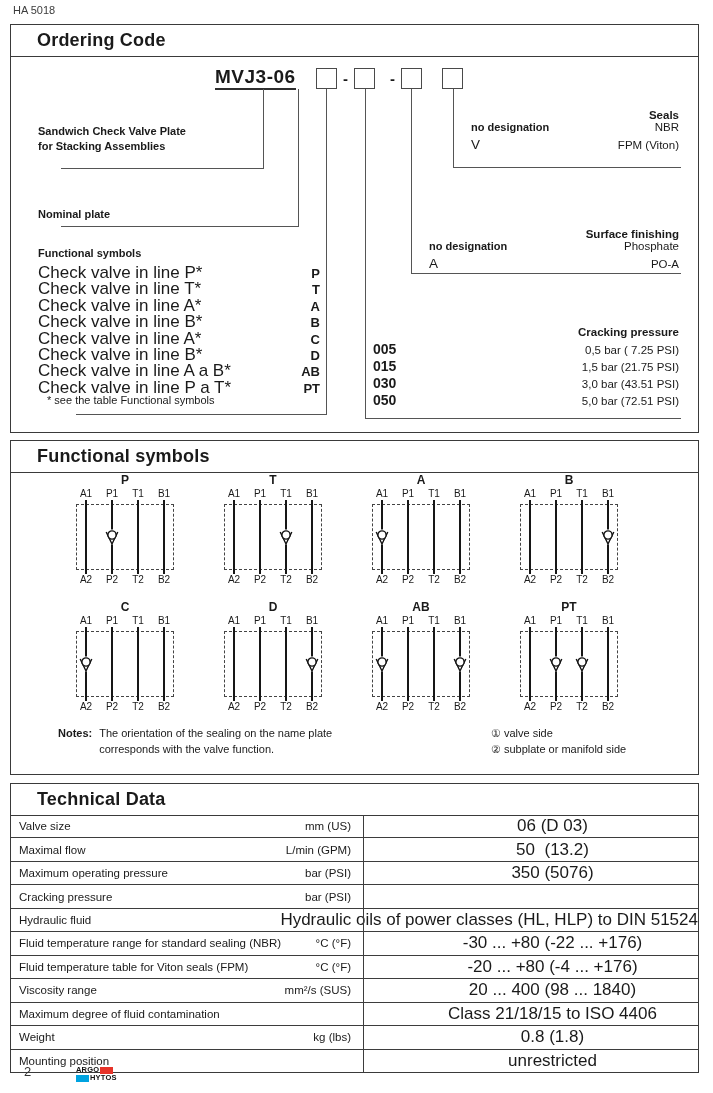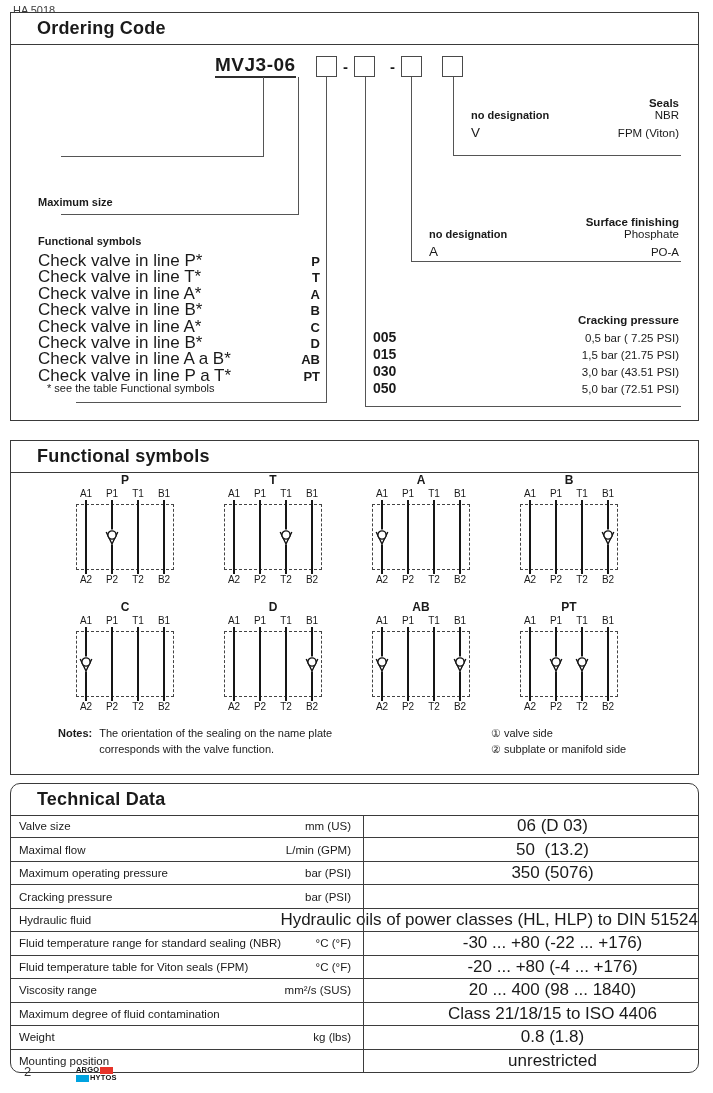--- a/index.html
+++ b/index.html
@@ -5,23 +5,23 @@
   html,body{margin:0;padding:0;background:#fff;}
   .page{position:relative;width:713px;height:1093px;background:#fff;
         font-family:"Liberation Sans", sans-serif;color:#1a1a1a;overflow:hidden;}
   .doc-code{position:absolute;left:13px;top:4px;font-size:11px;color:#3c3c3c;}
 
   
   .panel{position:absolute;left:10px;width:689px;border:1.6px solid #3a3a3a;background:#fff;box-sizing:border-box;}
   .panel-titlebar{border-bottom:1.4px solid #3a3a3a;}
   .panel-title{font-size:18px;font-weight:bold;padding:5px 0 5px 26px;letter-spacing:.2px;}
 
-  #sec-ordering{top:12px;height:409px;}
+  #sec-ordering{top:24px;height:409px;}
   #sec-symbols{top:440px;height:335px;}
-  #sec-technical{top:783px;height:290px;border-radius:10px;}
+  #sec-technical{top:783px;height:290px;}
 
   .abs{position:absolute;}
 
   
   .code-area{position:absolute;inset:0;}
   .model{position:absolute;left:204px;top:42px;font-size:19px;font-weight:bold;letter-spacing:.5px;
          line-height:20px;border-bottom:2px solid #2e2e2e;padding-bottom:1px;}
   .cbox{position:absolute;top:43px;width:21px;height:21px;border:1.5px solid #4a4a4a;box-sizing:border-box;background:#fff;}
   .cbox.b1{left:305px}.cbox.b2{left:343px}.cbox.b3{left:390px}.cbox.b4{left:431px}
   .cdash{position:absolute;top:45px;font-size:15px;font-weight:bold;}
@@ -132,22 +132,26 @@
       <div class="vl" id="vl-crack"></div>
       <div class="vl" id="vl-surface"></div>
       <div class="vl" id="vl-seals"></div>
       <div class="hl" id="hl-product"></div>
       <div class="hl" id="hl-nominal"></div>
       <div class="hl" id="hl-func"></div>
       <div class="hl" id="hl-crack"></div>
       <div class="hl" id="hl-surface"></div>
       <div class="hl" id="hl-seals"></div>
 
-
-      <div class="abs lbl-bold" id="nominal-label">Maximum size</div>
+      <div class="abs lbl-bold" id="product-label">
+        <div>Sandwich Check Valve Plate</div>
+        <div>for Stacking Assemblies</div>
+      </div>
+
+      <div class="abs lbl-bold" id="nominal-label">Nominal plate</div>
 
       <div class="abs func-list">
         <div class="list-title">Functional symbols</div>
         <div>
 
             <div class="frow">
               <span class="f-label">Check valve in line P*</span>
               <span class="f-code">P</span>
             </div>
 

